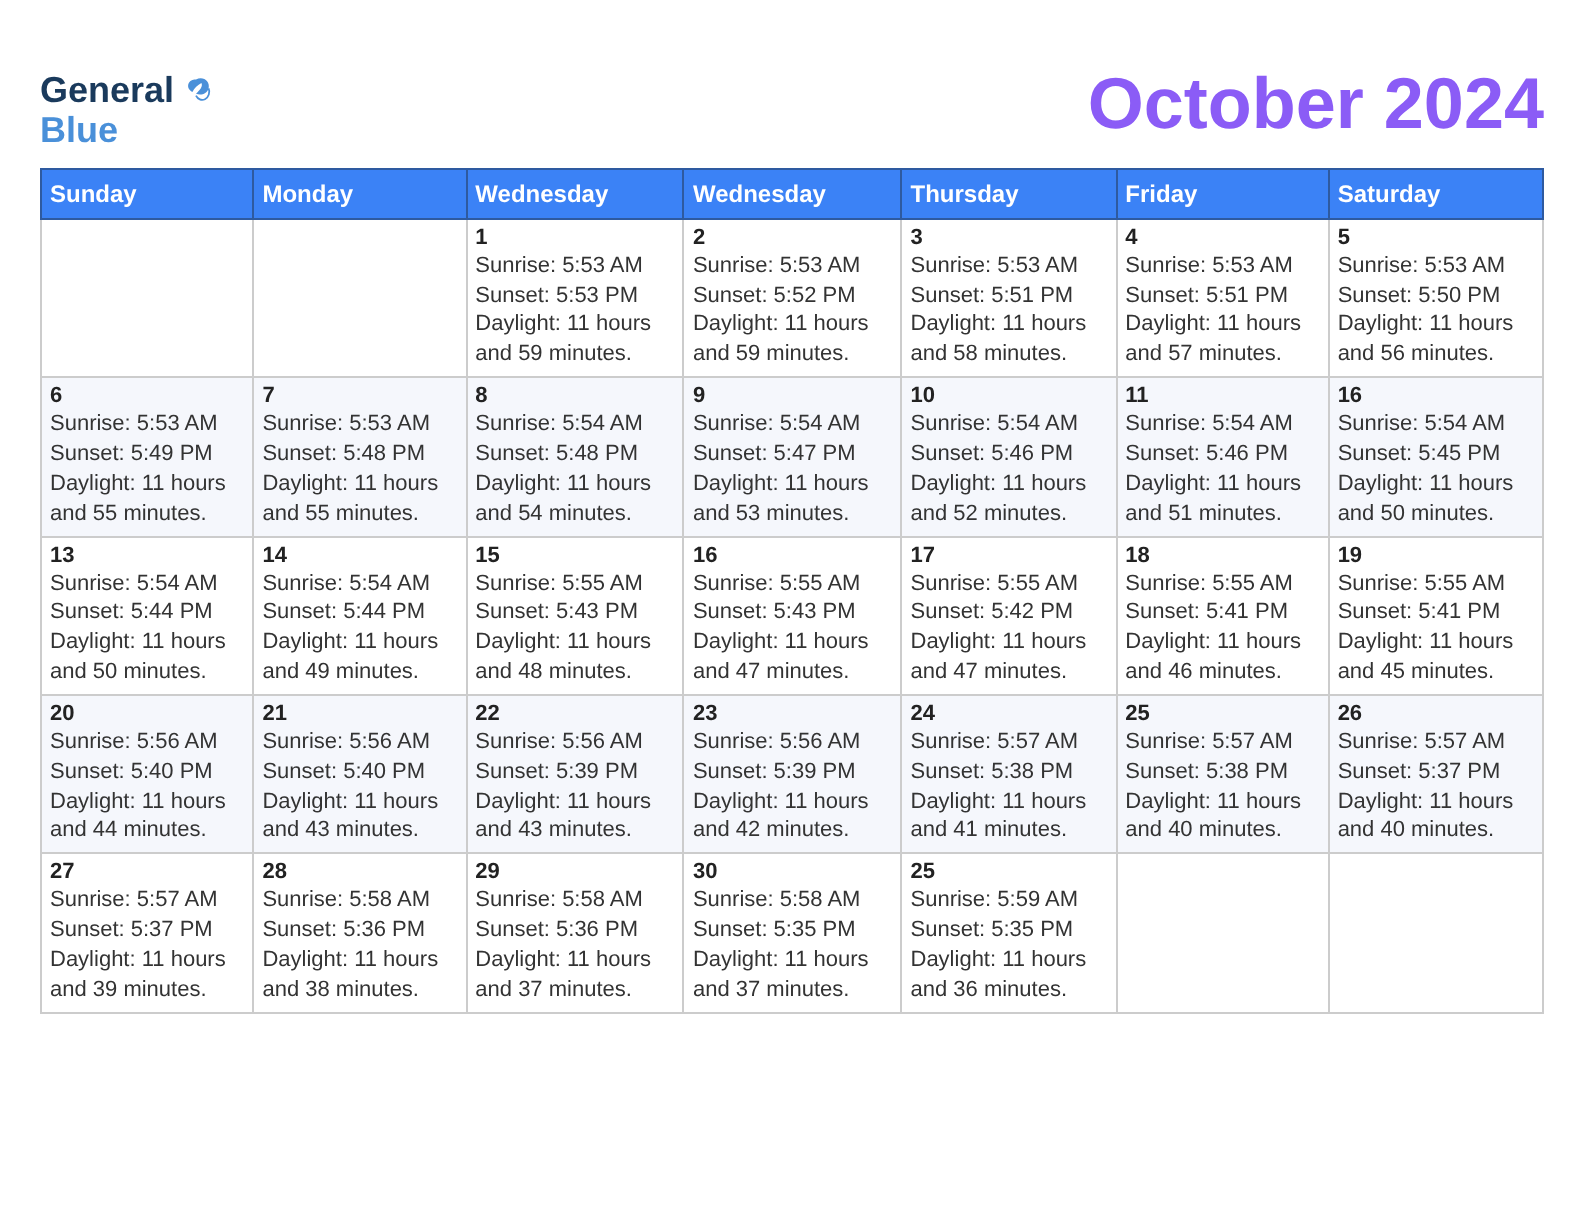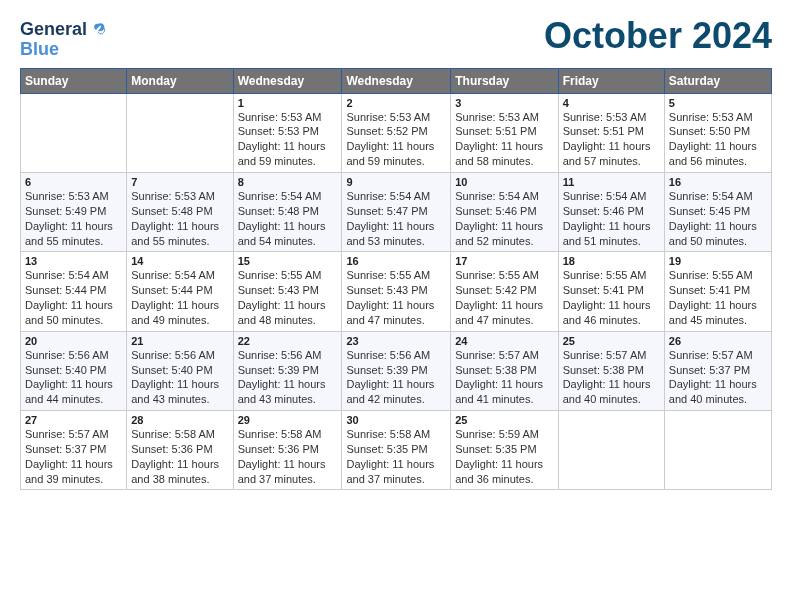--- a/index.html
+++ b/index.html
@@ -7,20 +7,21 @@
       width: 792px;
       height: 612px;
       font-family: Arial, sans-serif;
       background: #fff;
       overflow: hidden;
     }
     .page {
       width: 792px;
       height: 432px;
       padding: 16px 20px 10px 20px;
+      margin-top: 16px;
     }
     .header {
       display: flex;
       align-items: flex-start;
       justify-content: space-between;
       margin-bottom: 8px;
     }
     .logo {
       display: flex;
       align-items: center;
@@ -36,35 +37,35 @@
       width: 18px;
       height: 18px;
       margin-left: 2px;
     }
     .title-block {
       text-align: right;
     }
     .month-title {
       font-size: 36px;
       font-weight: bold;
-      color: #0c4a6e;
+      color: #8b5cf6;
       line-height: 1.1;
     }
     .location {
       font-size: 15px;
       color: #444;
       margin-top: 2px;
     }
     .calendar {
       width: 100%;
       border-collapse: collapse;
       font-size: 10.5px;
     }
     .calendar thead tr th {
-      background: #737373;
+      background: #3b82f6;
       color: #fff;
       font-weight: bold;
       font-size: 12px;
       padding: 5px 4px;
       border: 1px solid #2e5aa0;
       text-align: left;
     }
     .calendar tbody tr td {
       vertical-align: top;
       border: 1px solid #ccc;

